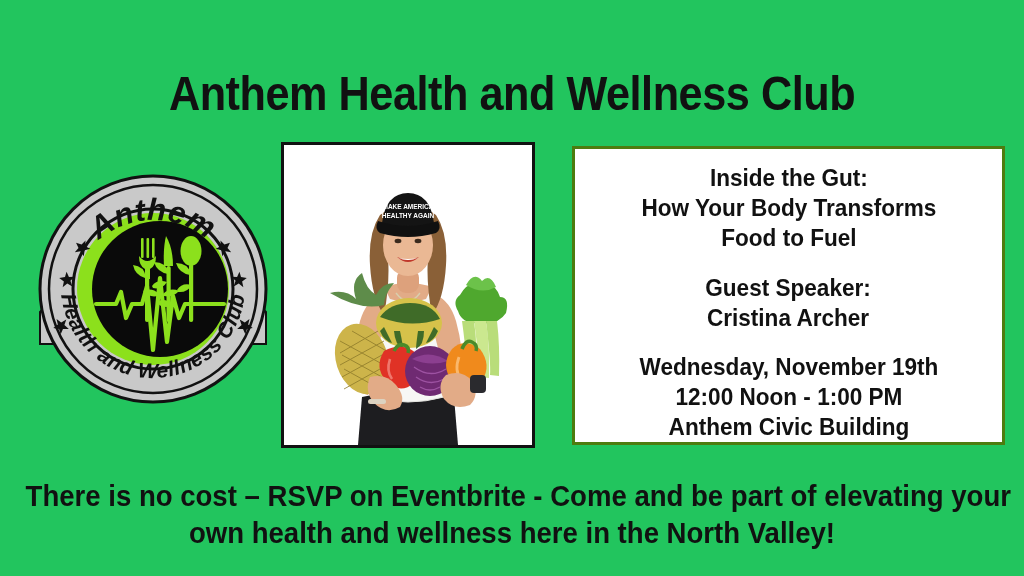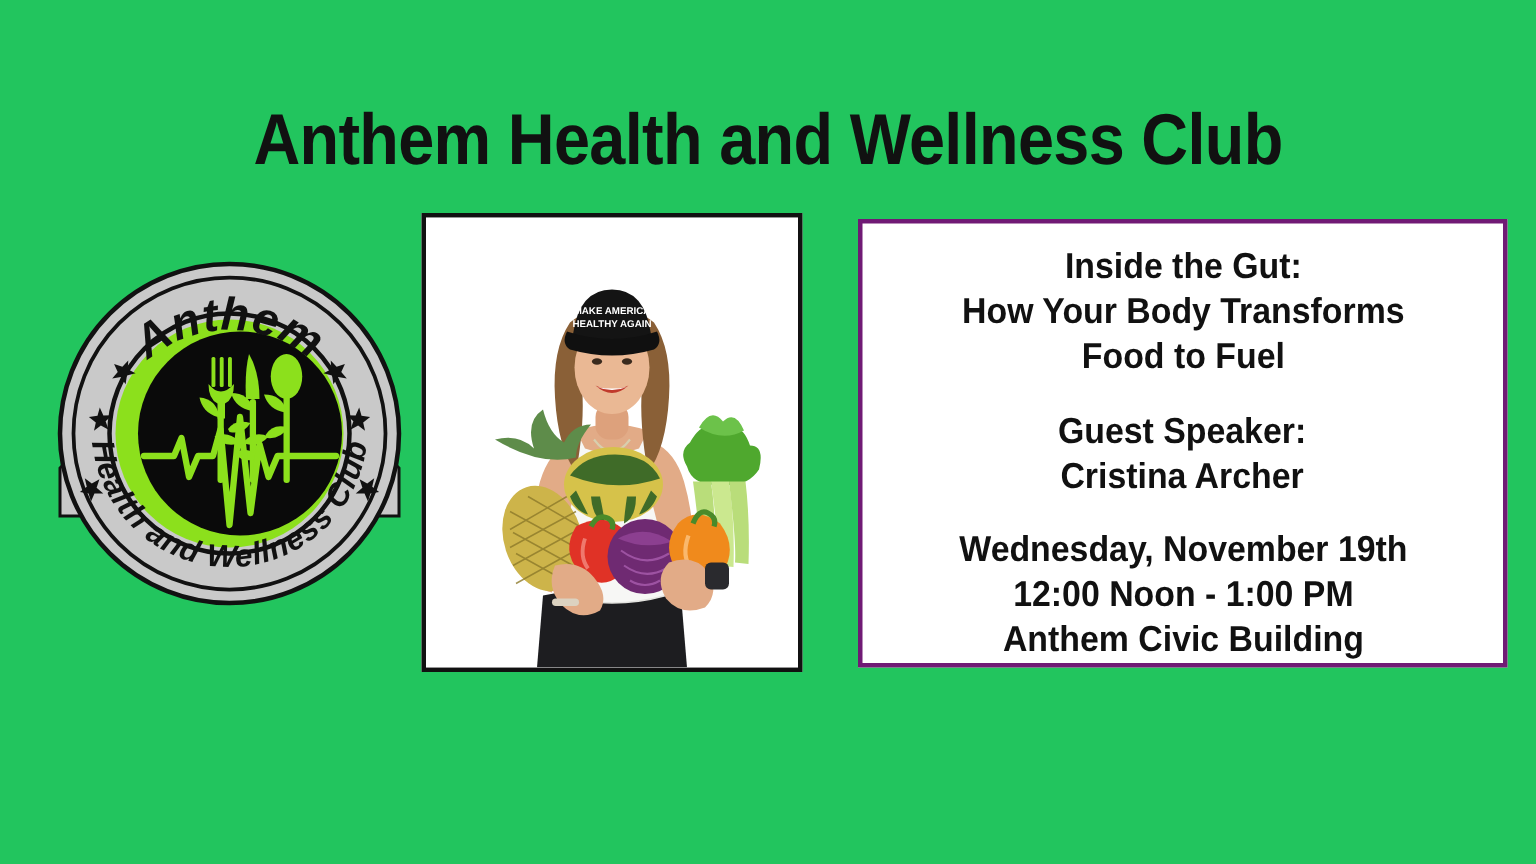--- a/index.html
+++ b/index.html
@@ -61,21 +61,21 @@
   }
   .photo-card svg { display: block; }
 
   
   .info-box {
     position: absolute;
     left: 572px;
     top: 146px;
     width: 433px;
     height: 299px;
-    border: 3px solid #701a75;
+    border: 3px solid #4d7c0f;
     background: #ffffff;
     box-sizing: border-box;
     display: flex;
     flex-direction: column;
     align-items: center;
     justify-content: flex-start;
     padding-top: 14px;
   }
   .info-block {
     text-align: center;
@@ -305,14 +305,18 @@
 
     <div class="gap-md"></div>
 
     <div class="info-block">
       <span class="info-line">Wednesday, November 19th</span>
       <span class="info-line">12:00 Noon - 1:00 PM</span>
       <span class="info-line">Anthem Civic Building</span>
     </div>
   </div>
 
+  <div class="footer">
+    <span class="footer-line">There is no cost – RSVP on Eventbrite - Come and be part of elevating your</span>
+    <span class="footer-line">own health and wellness here in the North Valley!</span>
+  </div>
 
 </div>
 
 </body></html>

